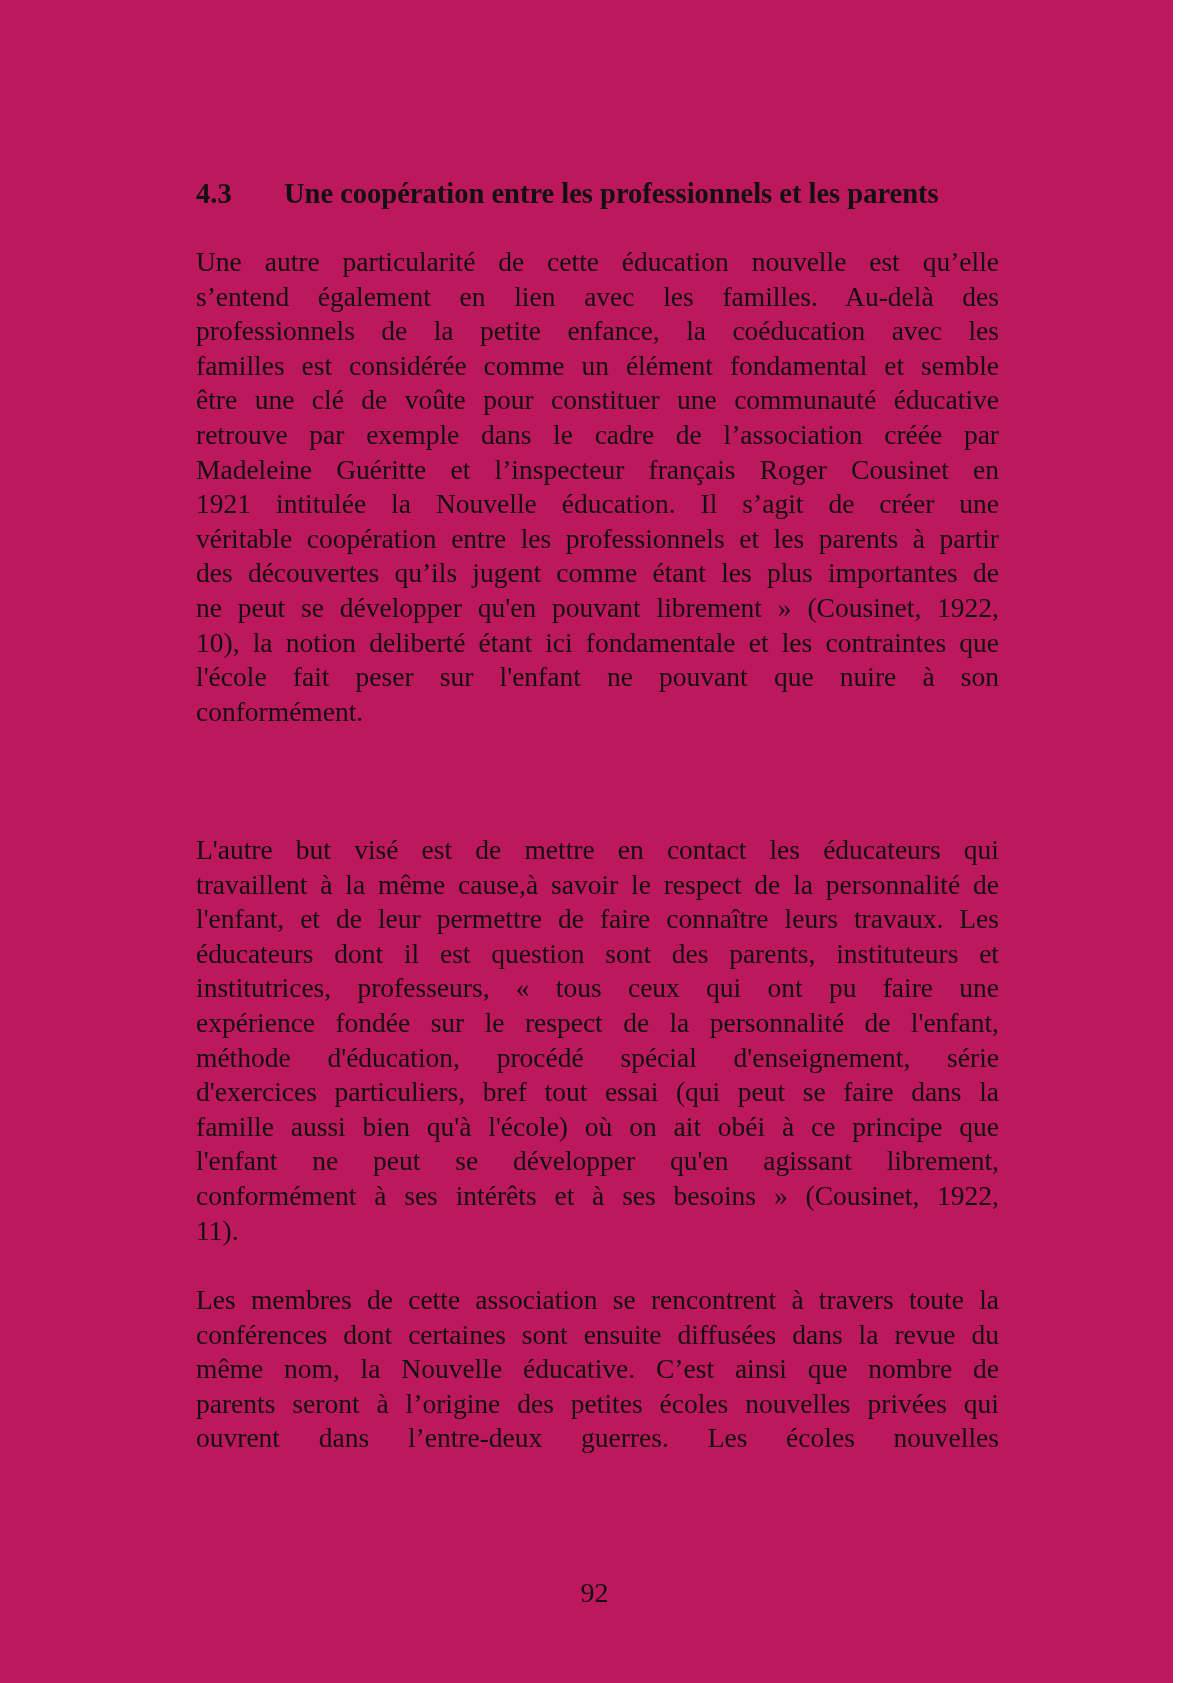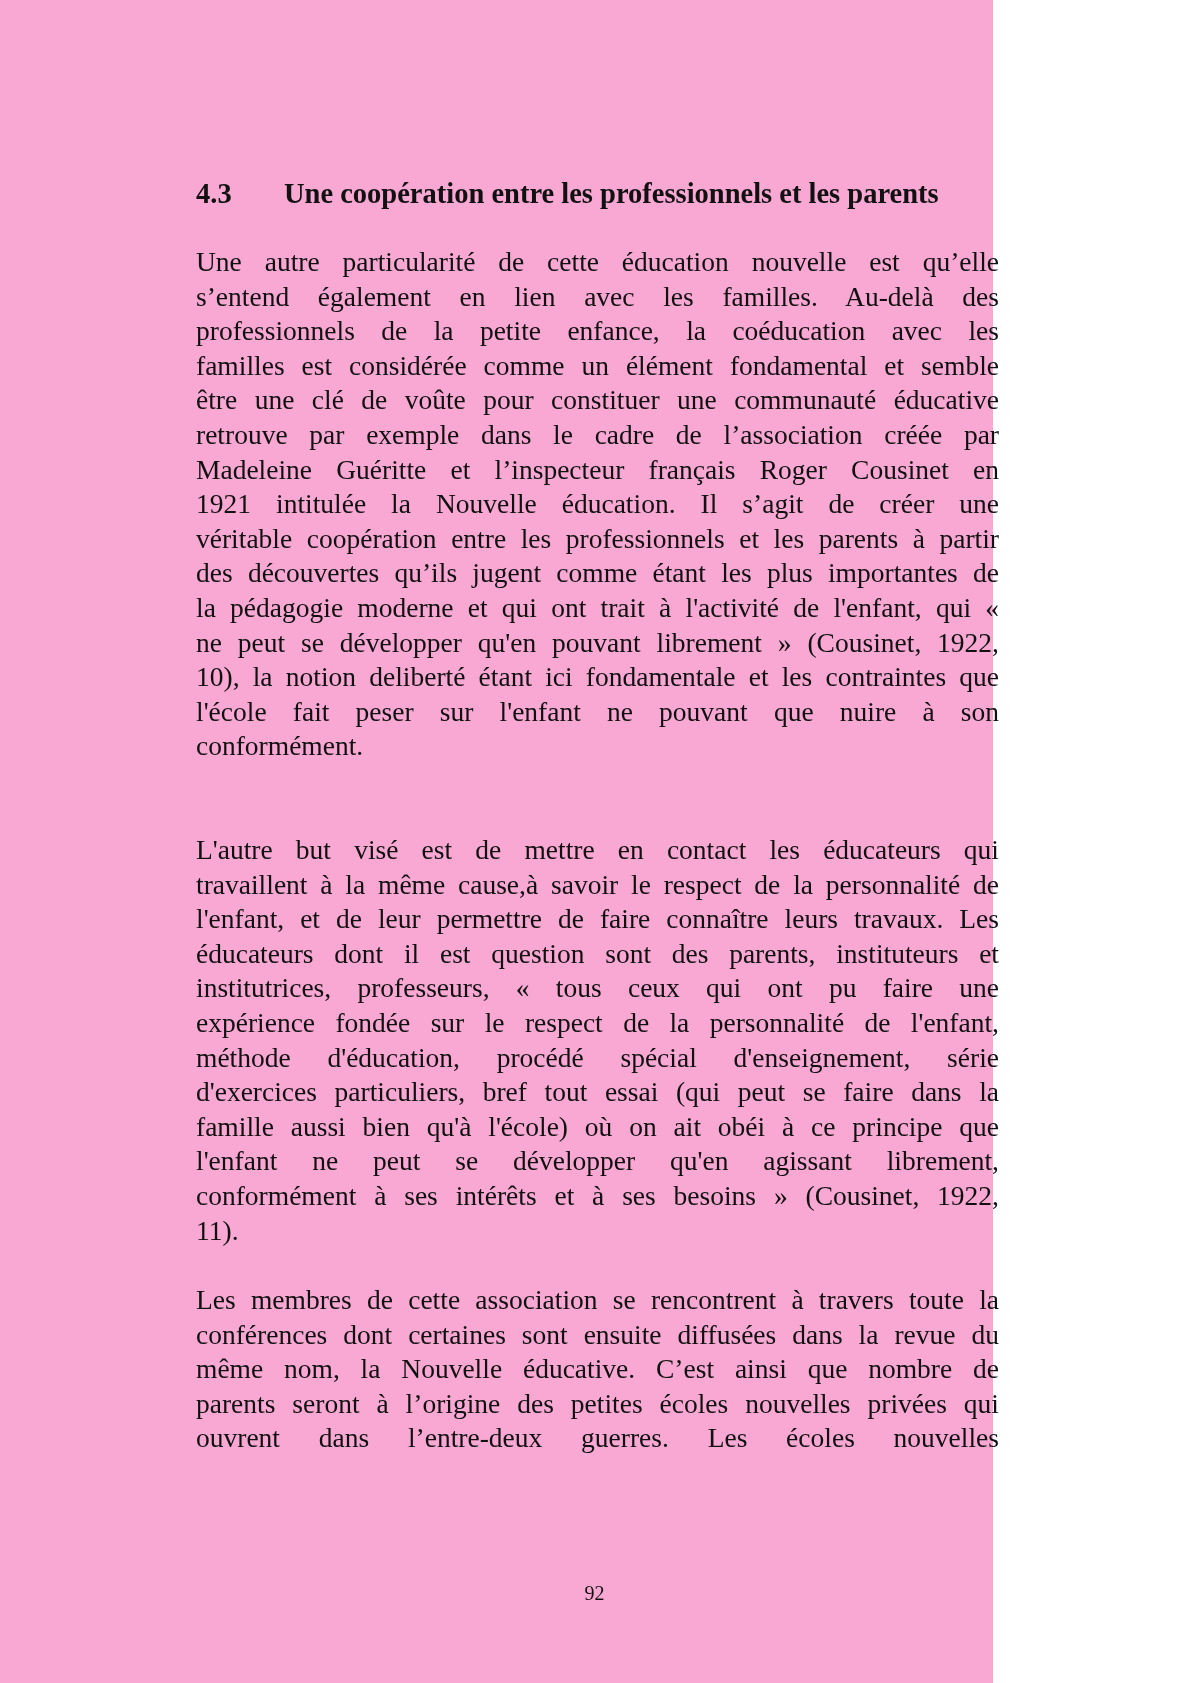--- a/index.html
+++ b/index.html
@@ -11,23 +11,23 @@
       width: 1189px;
       height: 1683px;
       position: relative;
       overflow: hidden;
       font-family: "Liberation Serif", "DejaVu Serif", serif;
       color: #111111;
     }
     .page {
       position: absolute;
       left: 0; top: 0;
-      width: 993px;
+      width: 1173px;
       height: 1683px;
-      background: #f9a8d4;
+      background: #be185d;
     }
     .heading {
       position: absolute;
       left: 196px;
       top: 176px;
       width: 820px;
       font-size: 28.5px;
       font-weight: bold;
       line-height: 36px;
       white-space: nowrap;
@@ -56,21 +56,21 @@
     }
     #p1 { top: 245px; }
     #p2 { top: 833px; }
     #p3 { top: 1283px; }
     .page-number {
       position: absolute;
       left: 0;
       width: 1189px;
       top: 1578px;
       text-align: center;
-      font-size: 20px;
+      font-size: 28px;
       line-height: 30px;
     }
   </style>
 </head>
 <body>
 
 <div class="page">
 
   <div class="heading">
     <span class="num">4.3</span><span>Une coopération entre les professionnels et les parents</span>
@@ -80,21 +80,20 @@
     <span class="line">Une autre particularité de cette éducation nouvelle est qu’elle</span>
     <span class="line">s’entend également en lien avec les familles. Au-delà des</span>
     <span class="line">professionnels de la petite enfance, la coéducation avec les</span>
     <span class="line">familles est considérée comme un élément fondamental et semble</span>
     <span class="line">être une clé de voûte pour constituer une communauté éducative</span>
     <span class="line">retrouve par exemple dans le cadre de l’association créée par</span>
     <span class="line">Madeleine Guéritte et l’inspecteur français Roger Cousinet en</span>
     <span class="line">1921 intitulée la Nouvelle éducation. Il s’agit de créer une</span>
     <span class="line">véritable coopération entre les professionnels et les parents à partir</span>
     <span class="line">des découvertes qu’ils jugent comme étant les plus importantes de</span>
-    <span class="line">la pédagogie moderne et qui ont trait à l'activité de l'enfant, qui «</span>
     <span class="line">ne peut se développer qu'en pouvant librement » (Cousinet, 1922,</span>
     <span class="line">10), la notion deliberté étant ici fondamentale et les contraintes que</span>
     <span class="line">l'école fait peser sur l'enfant ne pouvant que nuire à son</span>
     <span class="line last">conformément.</span>
   </div>
 
   <div class="paragraph" id="p2">
     <span class="line">L'autre but visé est de mettre en contact les éducateurs qui</span>
     <span class="line">travaillent à la même cause,à savoir le respect de la personnalité de</span>
     <span class="line">l'enfant, et de leur permettre de faire connaître leurs travaux. Les</span>

